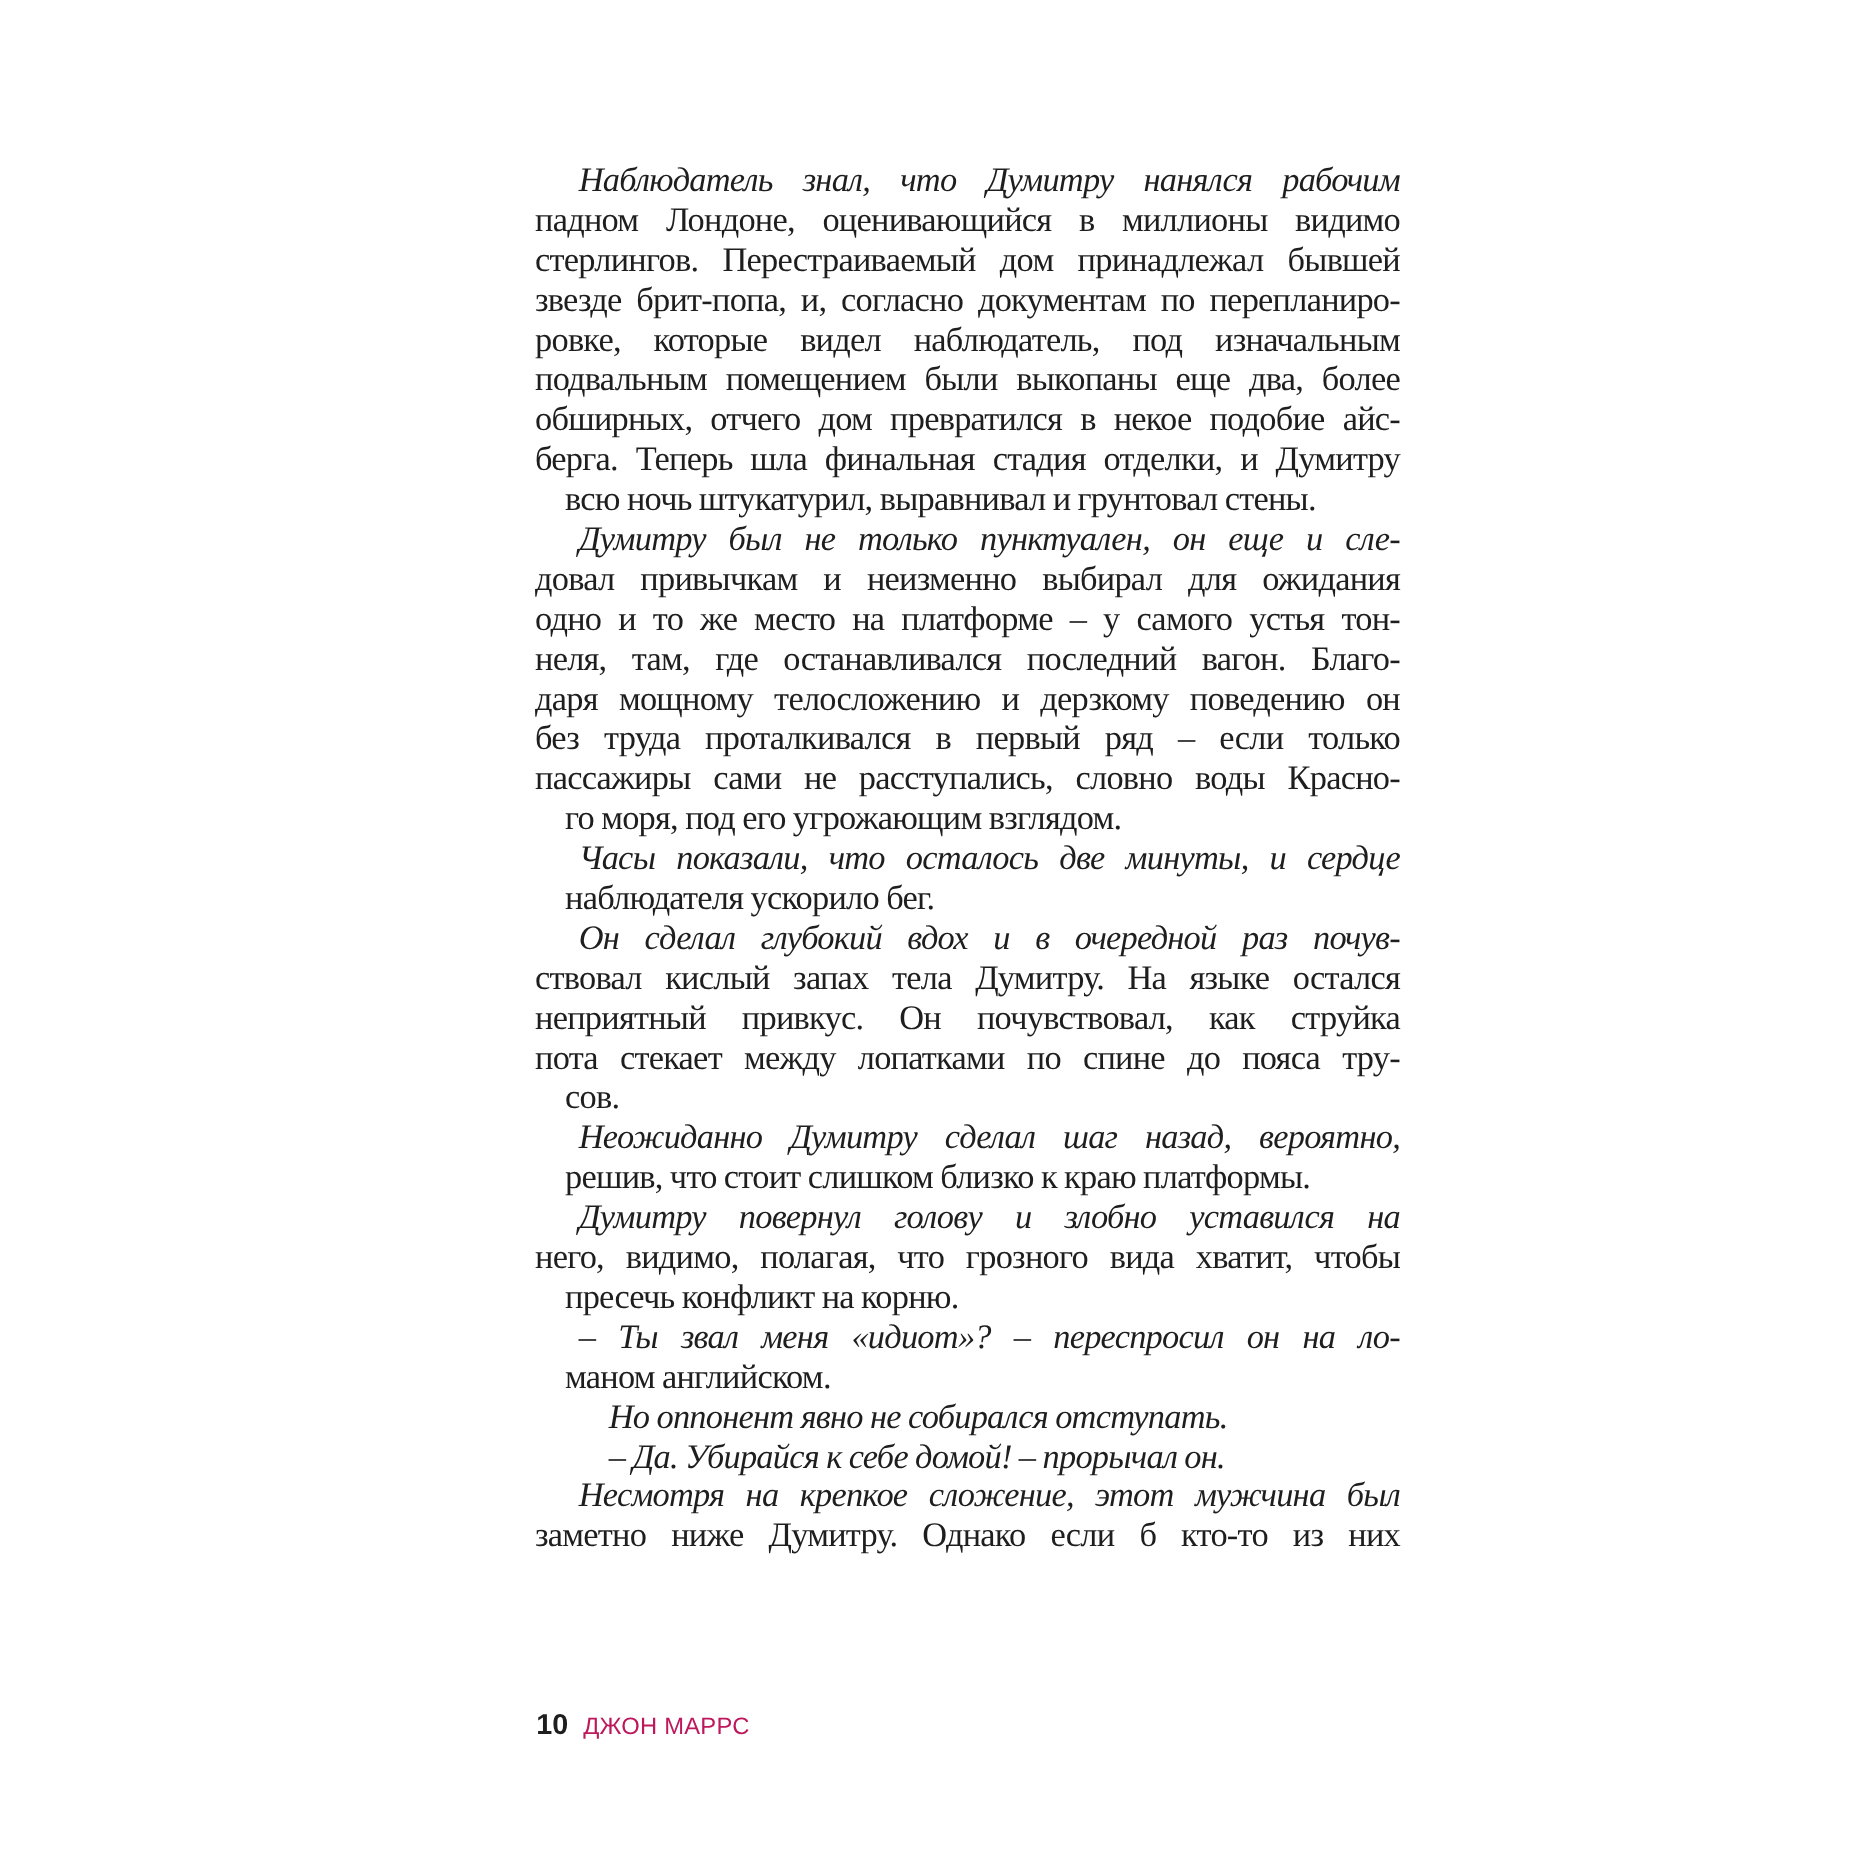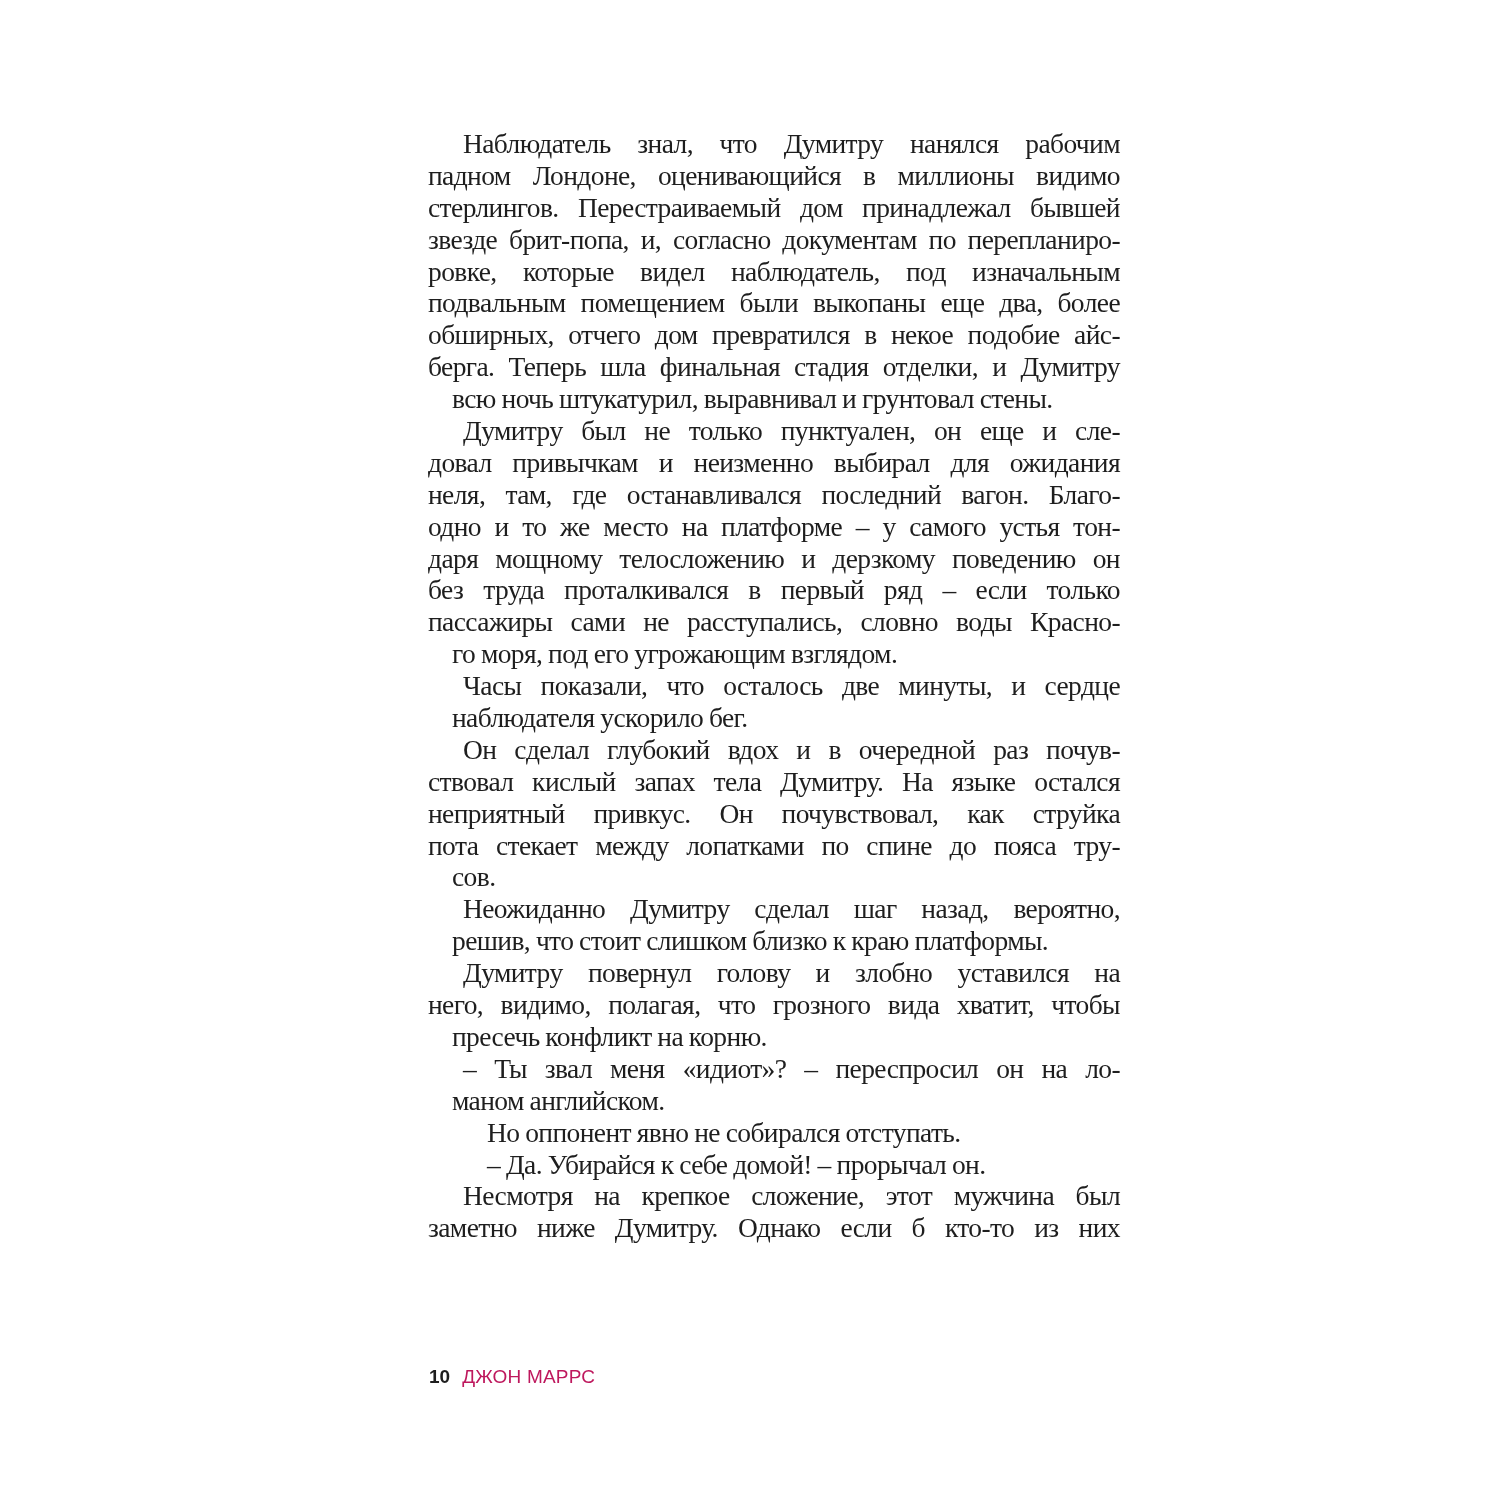--- a/index.html
+++ b/index.html
@@ -39,34 +39,35 @@
     text-align: justify;
     text-align-last: justify;
     height: 31.9px;
   }
   .line.last {
     text-align-last: left;
     margin-left: 24px;
   }
   .line.indent {
     padding-left: 35px;
+    font-style: italic;
   }
   .footer {
     position: absolute;
     left: 429px;
     top: 1366px;
     font-family: "Liberation Sans", "DejaVu Sans", sans-serif;
     color: #1e1e1e;
     display: flex;
     align-items: baseline;
     gap: 12px;
   }
   .footer .page-number {
     font-weight: bold;
-    font-size: 19px;
+    font-size: 23px;
     letter-spacing: 0px;
   }
   .footer .author {
     font-size: 19px;
     letter-spacing: 0.2px;
     color: #be185d;
   }
 </style>
 </head>
 <body>
@@ -77,22 +78,22 @@
       <span class="line">падном Лондоне, оценивающийся в миллионы видимо</span>
       <span class="line">стерлингов. Перестраиваемый дом принадлежал бывшей</span>
       <span class="line">звезде брит-попа, и, согласно документам по перепланиро-</span>
       <span class="line">ровке, которые видел наблюдатель, под изначальным</span>
       <span class="line">подвальным помещением были выкопаны еще два, более</span>
       <span class="line">обширных, отчего дом превратился в некое подобие айс-</span>
       <span class="line">берга. Теперь шла финальная стадия отделки, и Думитру</span>
       <span class="line last">всю ночь штукатурил, выравнивал и грунтовал стены.</span>
       <span class="line indent">Думитру был не только пунктуален, он еще и сле-</span>
       <span class="line">довал привычкам и неизменно выбирал для ожидания</span>
+      <span class="line">одно и то же место на платформе – у самого устья тон-</span>
       <span class="line">неля, там, где останавливался последний вагон. Благо-</span>
-      <span class="line">одно и то же место на платформе – у самого устья тон-</span>
       <span class="line">даря мощному телосложению и дерзкому поведению он</span>
       <span class="line">без труда проталкивался в первый ряд – если только</span>
       <span class="line">пассажиры сами не расступались, словно воды Красно-</span>
       <span class="line last">го моря, под его угрожающим взглядом.</span>
       <span class="line indent">Часы показали, что осталось две минуты, и сердце</span>
       <span class="line last">наблюдателя ускорило бег.</span>
       <span class="line indent">Он сделал глубокий вдох и в очередной раз почув-</span>
       <span class="line">ствовал кислый запах тела Думитру. На языке остался</span>
       <span class="line">неприятный привкус. Он почувствовал, как струйка</span>
       <span class="line">пота стекает между лопатками по спине до пояса тру-</span>

